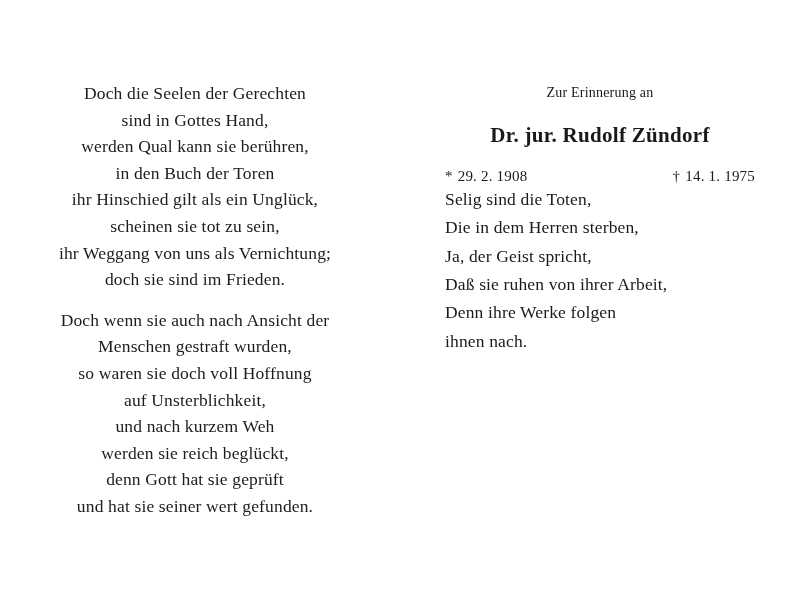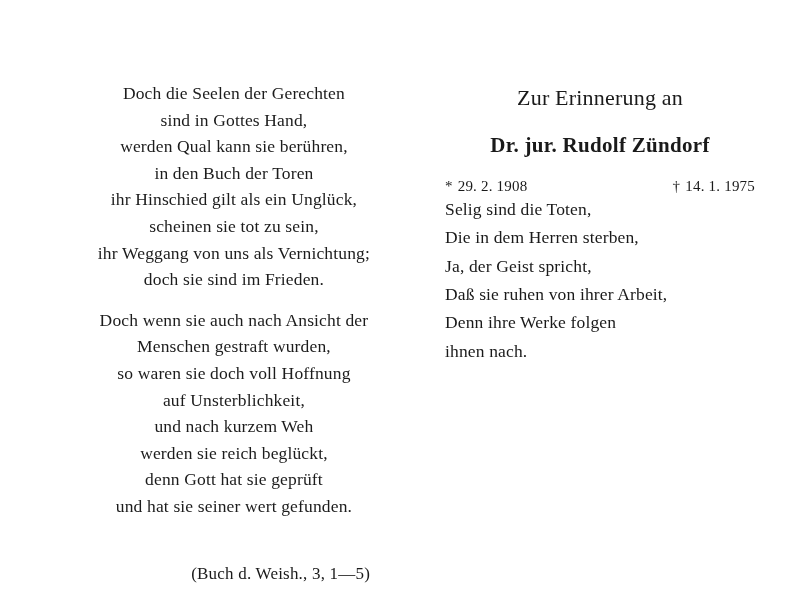--- a/index.html
+++ b/index.html
@@ -28,21 +28,21 @@
     height: 589px;
     display: flex;
     flex-direction: row;
   }
   .left-page {
     width: 400px;
     box-sizing: border-box;
     padding: 80px 30px 0 20px;
     display: flex;
     flex-direction: column;
-    align-items: flex-end;
+    align-items: center;
   }
   .right-page {
     width: 400px;
     box-sizing: border-box;
     padding: 85px 30px 0 30px;
     display: flex;
     flex-direction: column;
     align-items: center;
   }
 
@@ -63,21 +63,21 @@
   }
   .verse-source {
     margin-top: 30px;
     font-size: 17px;
     text-align: center;
     letter-spacing: 0.2px;
   }
 
   
   .memorial-intro {
-    font-size: 22px;
+    font-size: 14px;
     text-align: center;
     letter-spacing: 0.2px;
     margin-bottom: 22px;
   }
   .memorial-name {
     font-size: 21px;
     font-weight: bold;
     text-align: center;
     letter-spacing: 0.3px;
     margin-bottom: 20px;
@@ -134,21 +134,20 @@
           <span class="line">so waren sie doch voll Hoffnung</span>
           <span class="line">auf Unsterblichkeit,</span>
           <span class="line">und nach kurzem Weh</span>
           <span class="line">werden sie reich beglückt,</span>
           <span class="line">denn Gott hat sie geprüft</span>
           <span class="line">und hat sie seiner wert gefunden.</span>
         </div>
 
       </div>
 
-      <div class="verse-source">(Buch d. Weish., 3, 1—5)</div>
     </div>
 
     <div class="right-page">
 
       <div class="memorial-intro">Zur Erinnerung an</div>
 
       <div class="memorial-name">Dr. jur. Rudolf Zündorf</div>
 
       <div class="dates">
         <div class="date-item">

